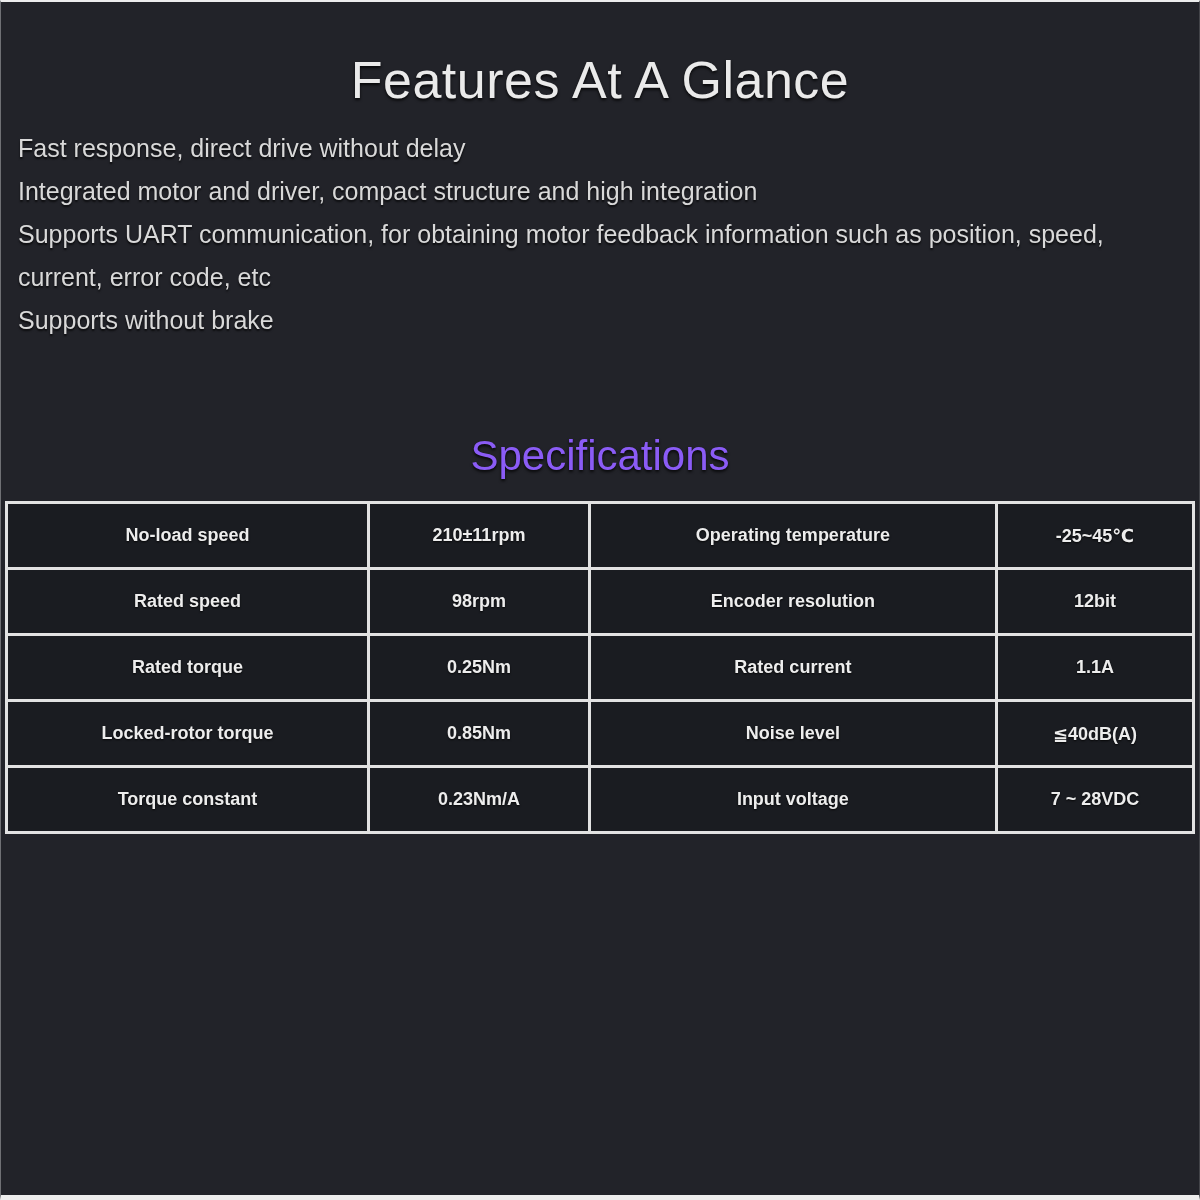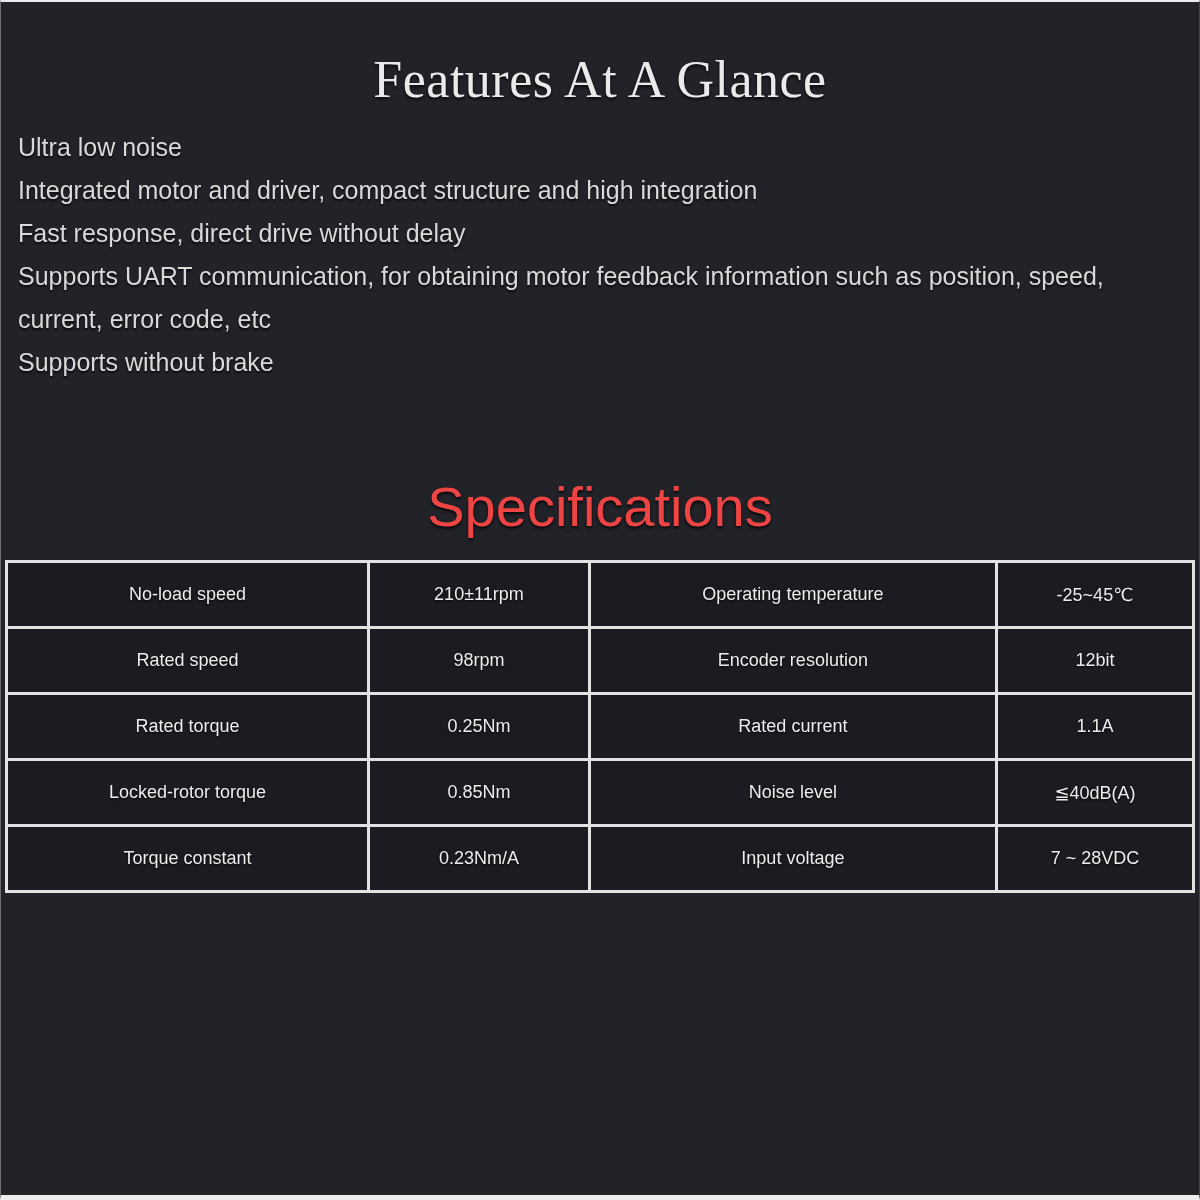--- a/index.html
+++ b/index.html
@@ -24,74 +24,72 @@
   }
   .features-title {
     margin: 0;
     padding-top: 48px;
     font-size: 52px;
     font-weight: 400;
     letter-spacing: 0.5px;
     text-align: center;
     color: #eaeaea;
     text-shadow: 0 2px 3px rgba(0,0,0,0.8);
-    font-family: Liberation Serif, serif;
   }
   .features {
     padding: 17px 12px 0 17px;
     font-size: 25px;
     line-height: 43px;
     color: #d9d9d9;
   }
   .features p {
     margin: 0;
     text-shadow: 0 2px 2px rgba(0,0,0,0.7);
   }
   .specs-title {
     margin: 90px 0 0 0;
-    font-size: 56px;
+    font-size: 42px;
     font-weight: 400;
     text-align: center;
-    color: #ef4444;
+    color: #8b5cf6;
     text-shadow: 0 2px 3px rgba(0,0,0,0.8);
   }
   .specs-table {
     margin: 21px 4px 0 4px;
     width: 1190px;
     border-collapse: collapse;
     table-layout: fixed;
   }
   .specs-table td {
     border: 3px solid #e2e2e2;
     background: #1a1c21;
     height: 63px;
     text-align: center;
     vertical-align: middle;
     font-size: 18px;
-    font-weight: normal;
+    font-weight: bold;
     color: #ededed;
     text-shadow: 0 1px 2px rgba(0,0,0,0.8);
     padding: 0 4px;
   }
   col.c1 { width: 30.5%; }
   col.c2 { width: 18.6%; }
   col.c3 { width: 34.3%; }
   col.c4 { width: 16.6%; }
 </style>
 </head>
 <body>
 
 <div class="page">
 
   <h1 class="features-title">Features At A Glance</h1>
 
   <div class="features">
-    <p>Ultra low noise</p>
+    <p>Fast response, direct drive without delay</p>
     <p>Integrated motor and driver, compact structure and high integration</p>
-    <p>Fast response, direct drive without delay</p>
     <p>Supports UART communication, for obtaining motor feedback information such as position, speed, current, error code, etc</p>
     <p>Supports without brake</p>
   </div>
 
   <h2 class="specs-title">Specifications</h2>
 
   <table class="specs-table">
     <colgroup>
       <col class="c1">
         <col class="c2">

